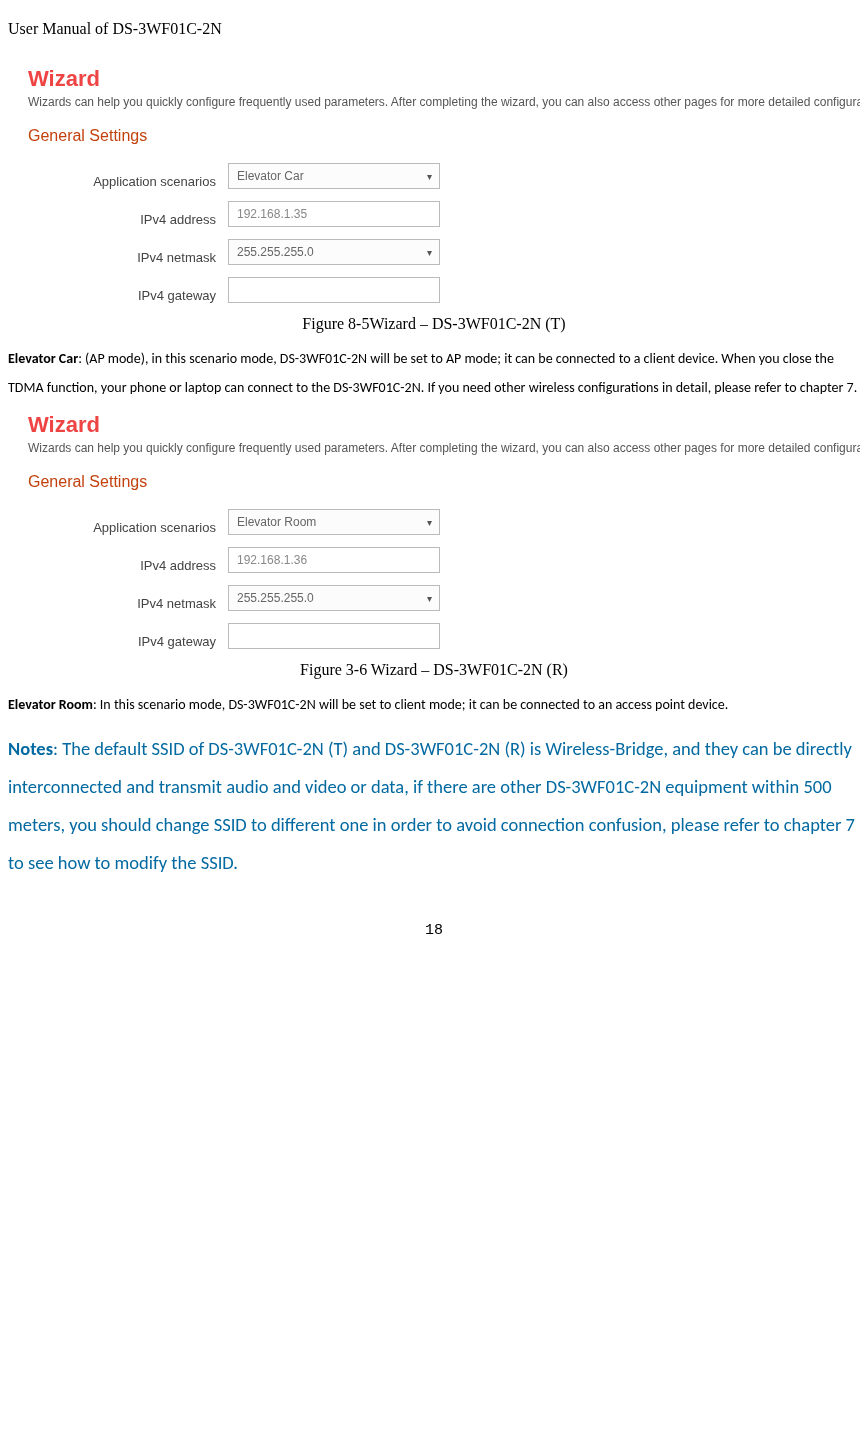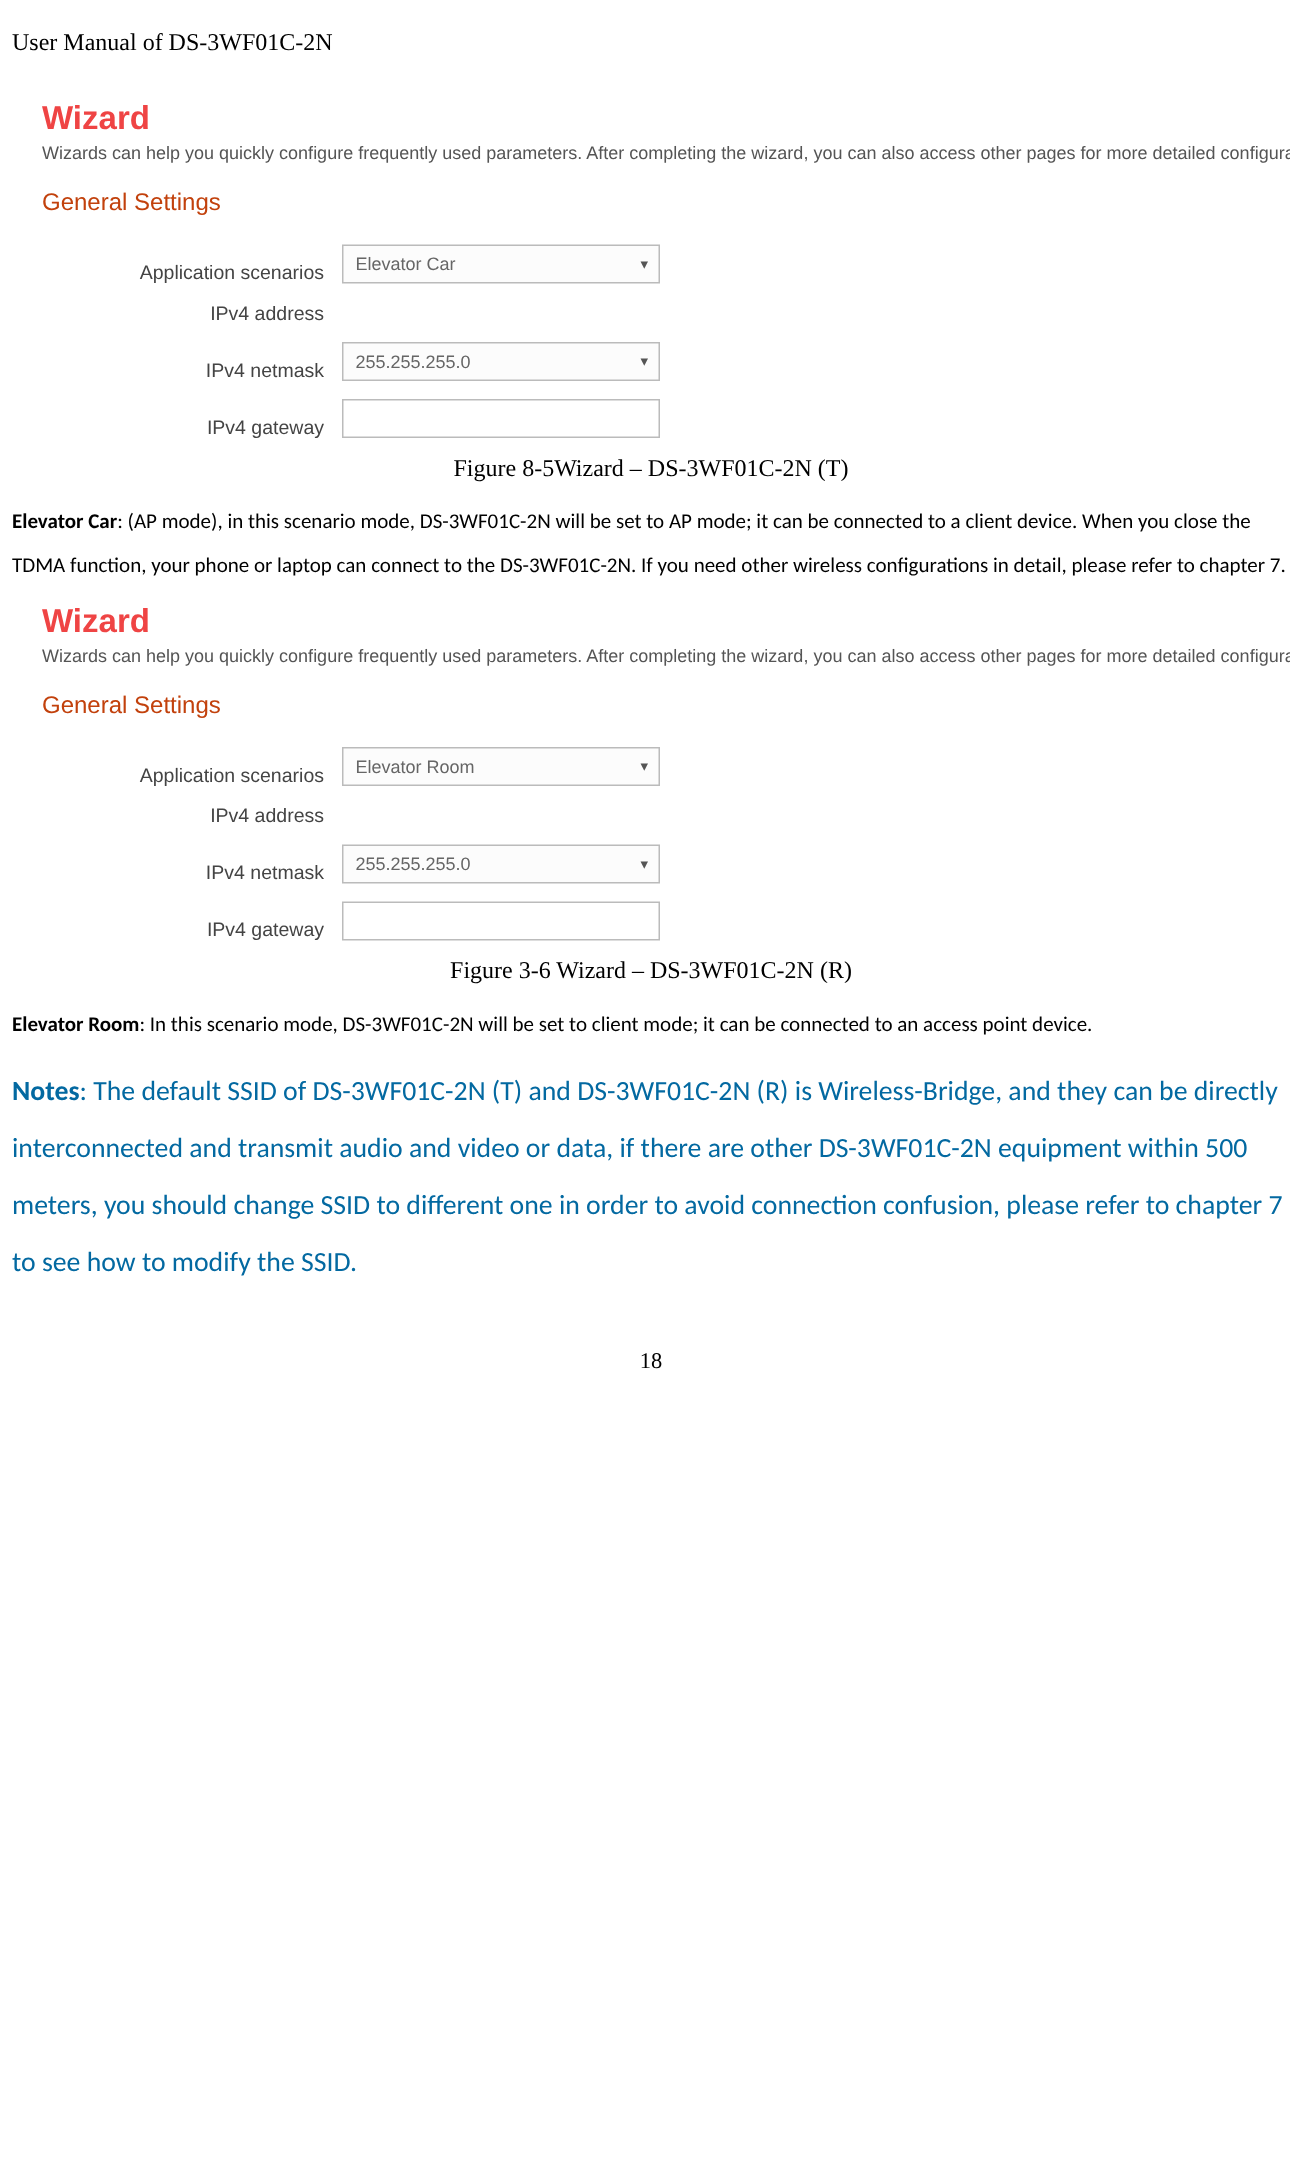--- a/index.html
+++ b/index.html
@@ -102,21 +102,21 @@
       font-family: Calibri, Arial, sans-serif;
       font-size: 18.5px;
       line-height: 2.05;
       color: #0369a1;
       margin-top: 8px;
     }
     .bold { font-weight: 700; }
     .page-number {
       text-align: center;
       font-size: 15px;
-      font-family: Liberation Serif, serif;
+      font-family: Liberation Mono, monospace;
       margin-top: 40px;
     }
   </style>
 </head>
 <body>
 
 <div class="header-text">User Manual of DS-3WF01C-2N</div>
 
 <div class="screenshot-wizard">
   <div class="wizard-title">Wizard</div>
@@ -125,20 +125,21 @@
 
   <div class="form-row">
     <div class="form-label">Application scenarios</div>
     <div class="select-wrap">
       <input class="form-select" readonly="" value="Elevator Car" style="">
     </div>
   </div>
 
   <div class="form-row">
     <div class="form-label">IPv4 address</div>
+    <input class="form-input" value="192.168.1.35" style="">
   </div>
 
   <div class="form-row">
     <div class="form-label">IPv4 netmask</div>
     <div class="select-wrap">
       <input class="form-select" readonly="" value="255.255.255.0" style="">
     </div>
   </div>
 
   <div class="form-row">
@@ -160,20 +161,21 @@
 
   <div class="form-row">
     <div class="form-label">Application scenarios</div>
     <div class="select-wrap">
       <input class="form-select" readonly="" value="Elevator Room" style="">
     </div>
   </div>
 
   <div class="form-row">
     <div class="form-label">IPv4 address</div>
+    <input class="form-input" value="192.168.1.36" style="">
   </div>
 
   <div class="form-row">
     <div class="form-label">IPv4 netmask</div>
     <div class="select-wrap">
       <input class="form-select" readonly="" value="255.255.255.0" style="">
     </div>
   </div>
 
   <div class="form-row">

